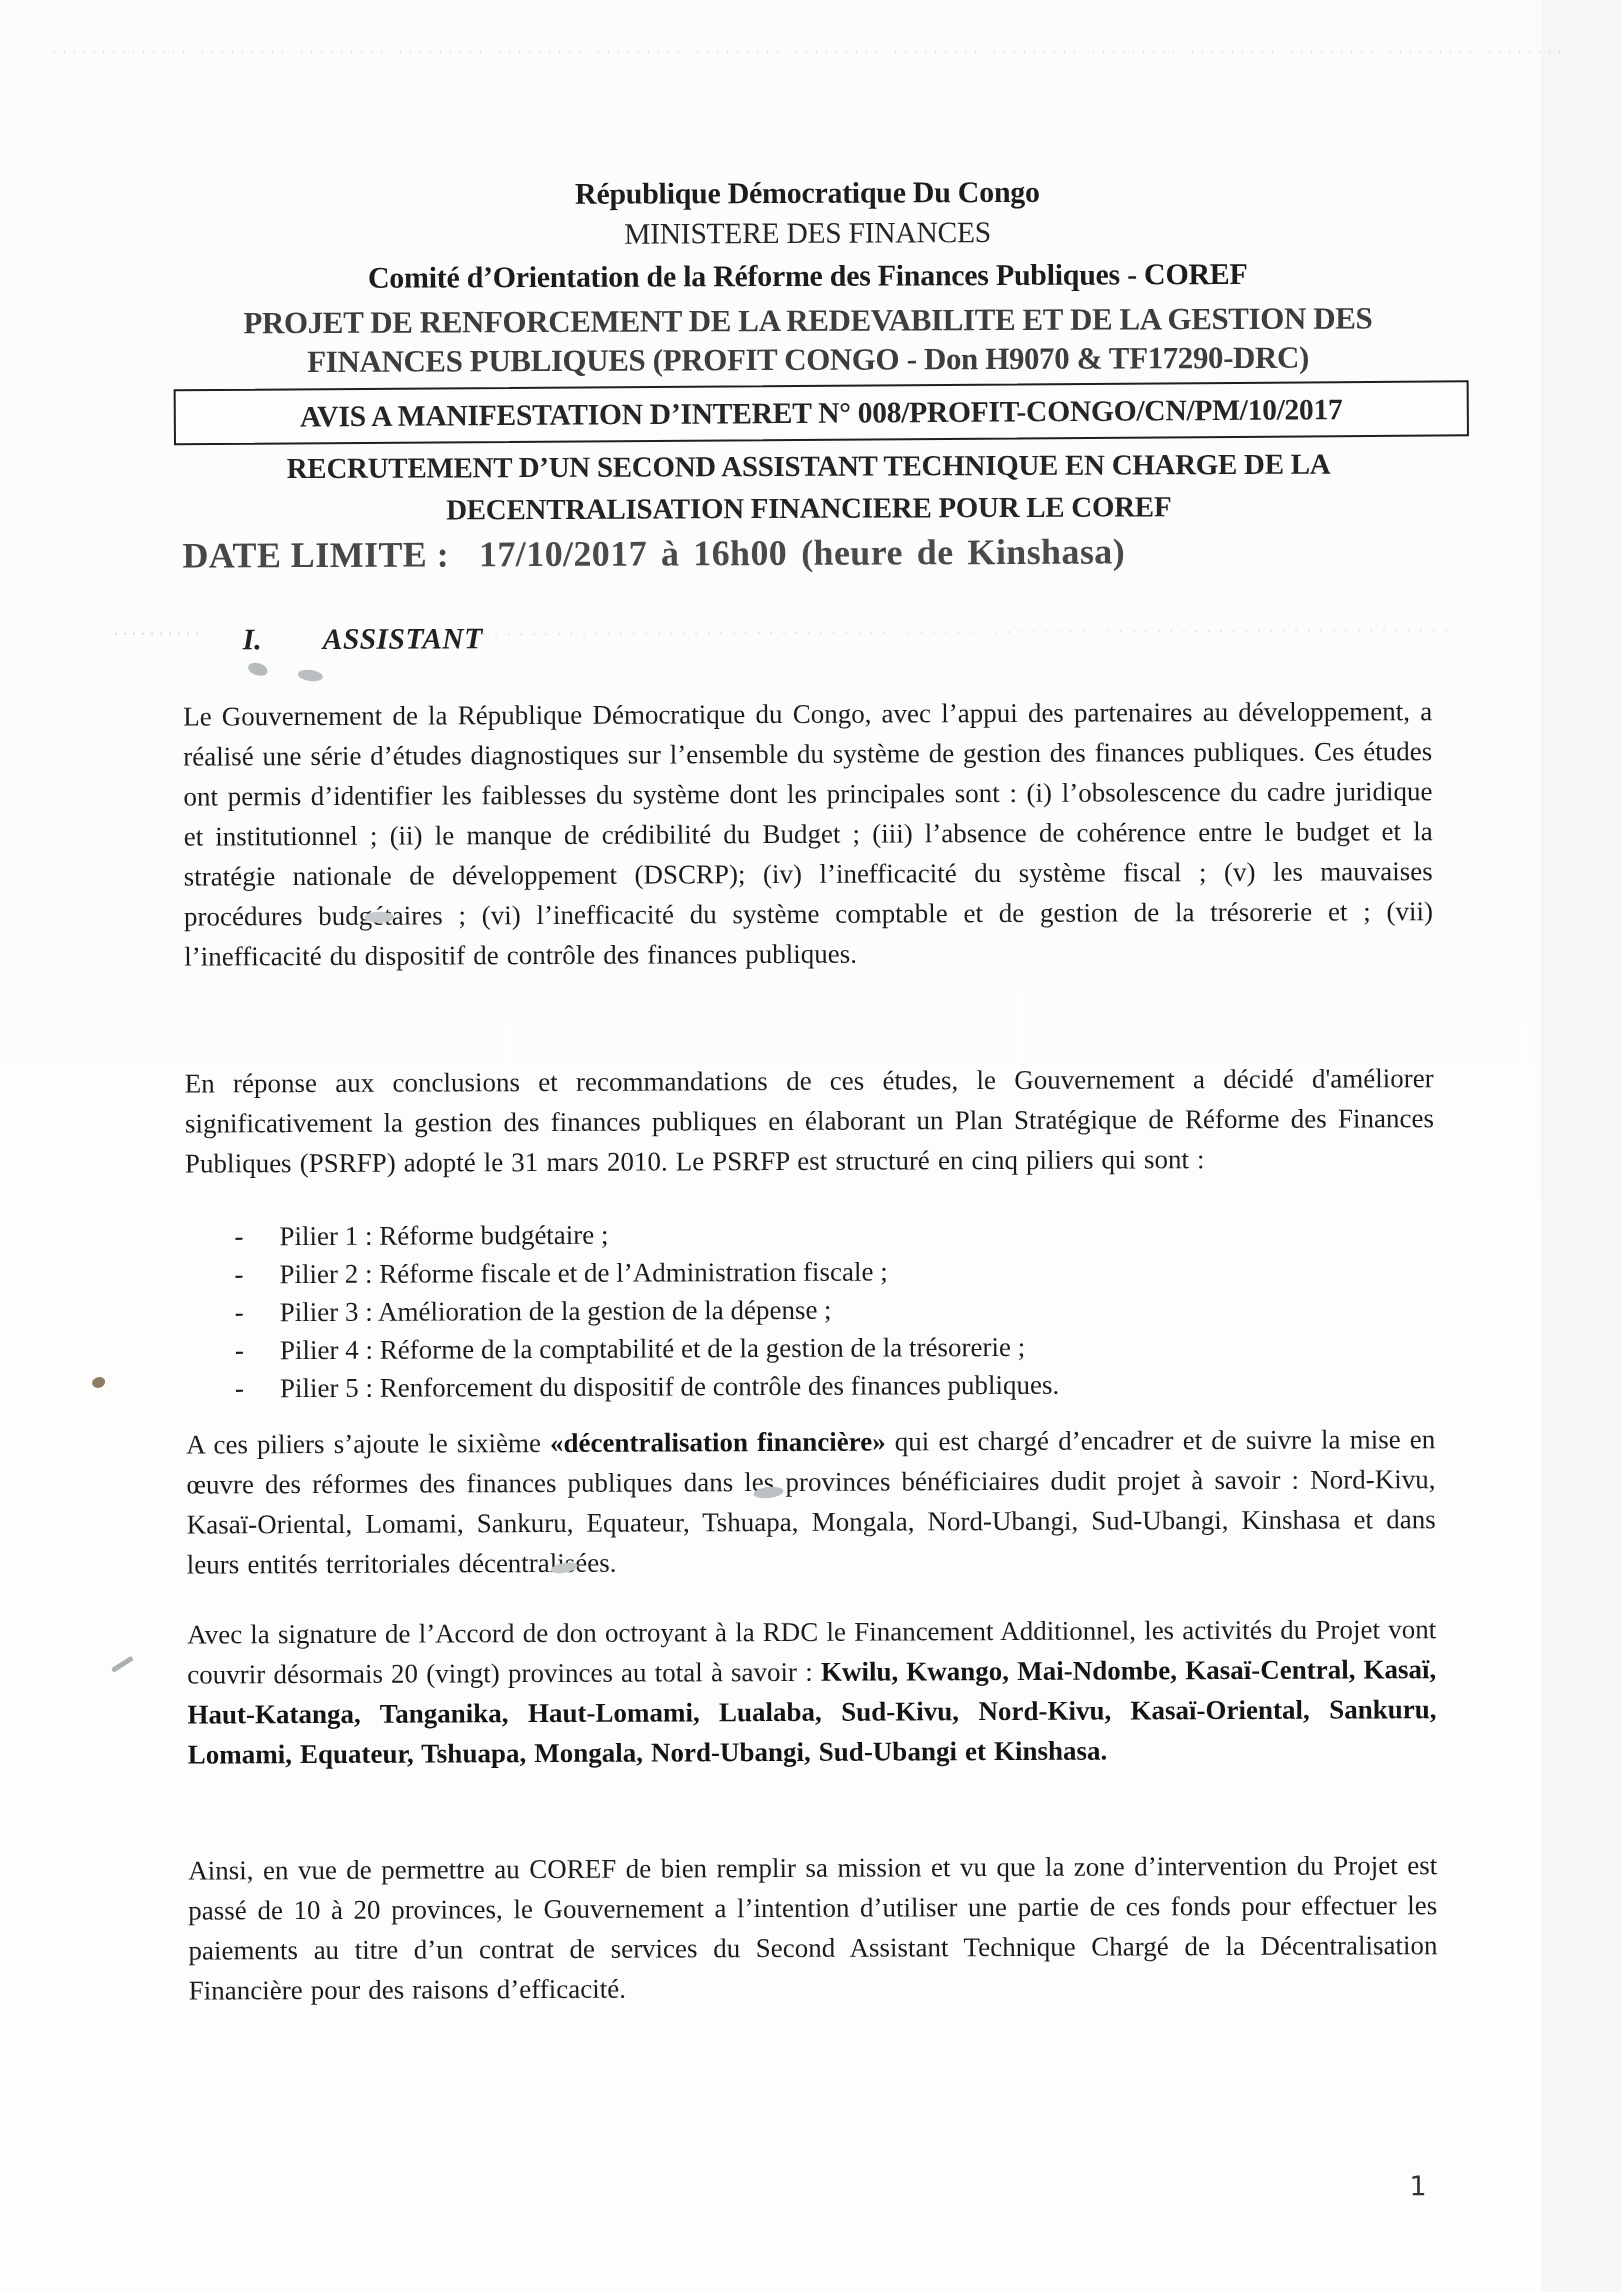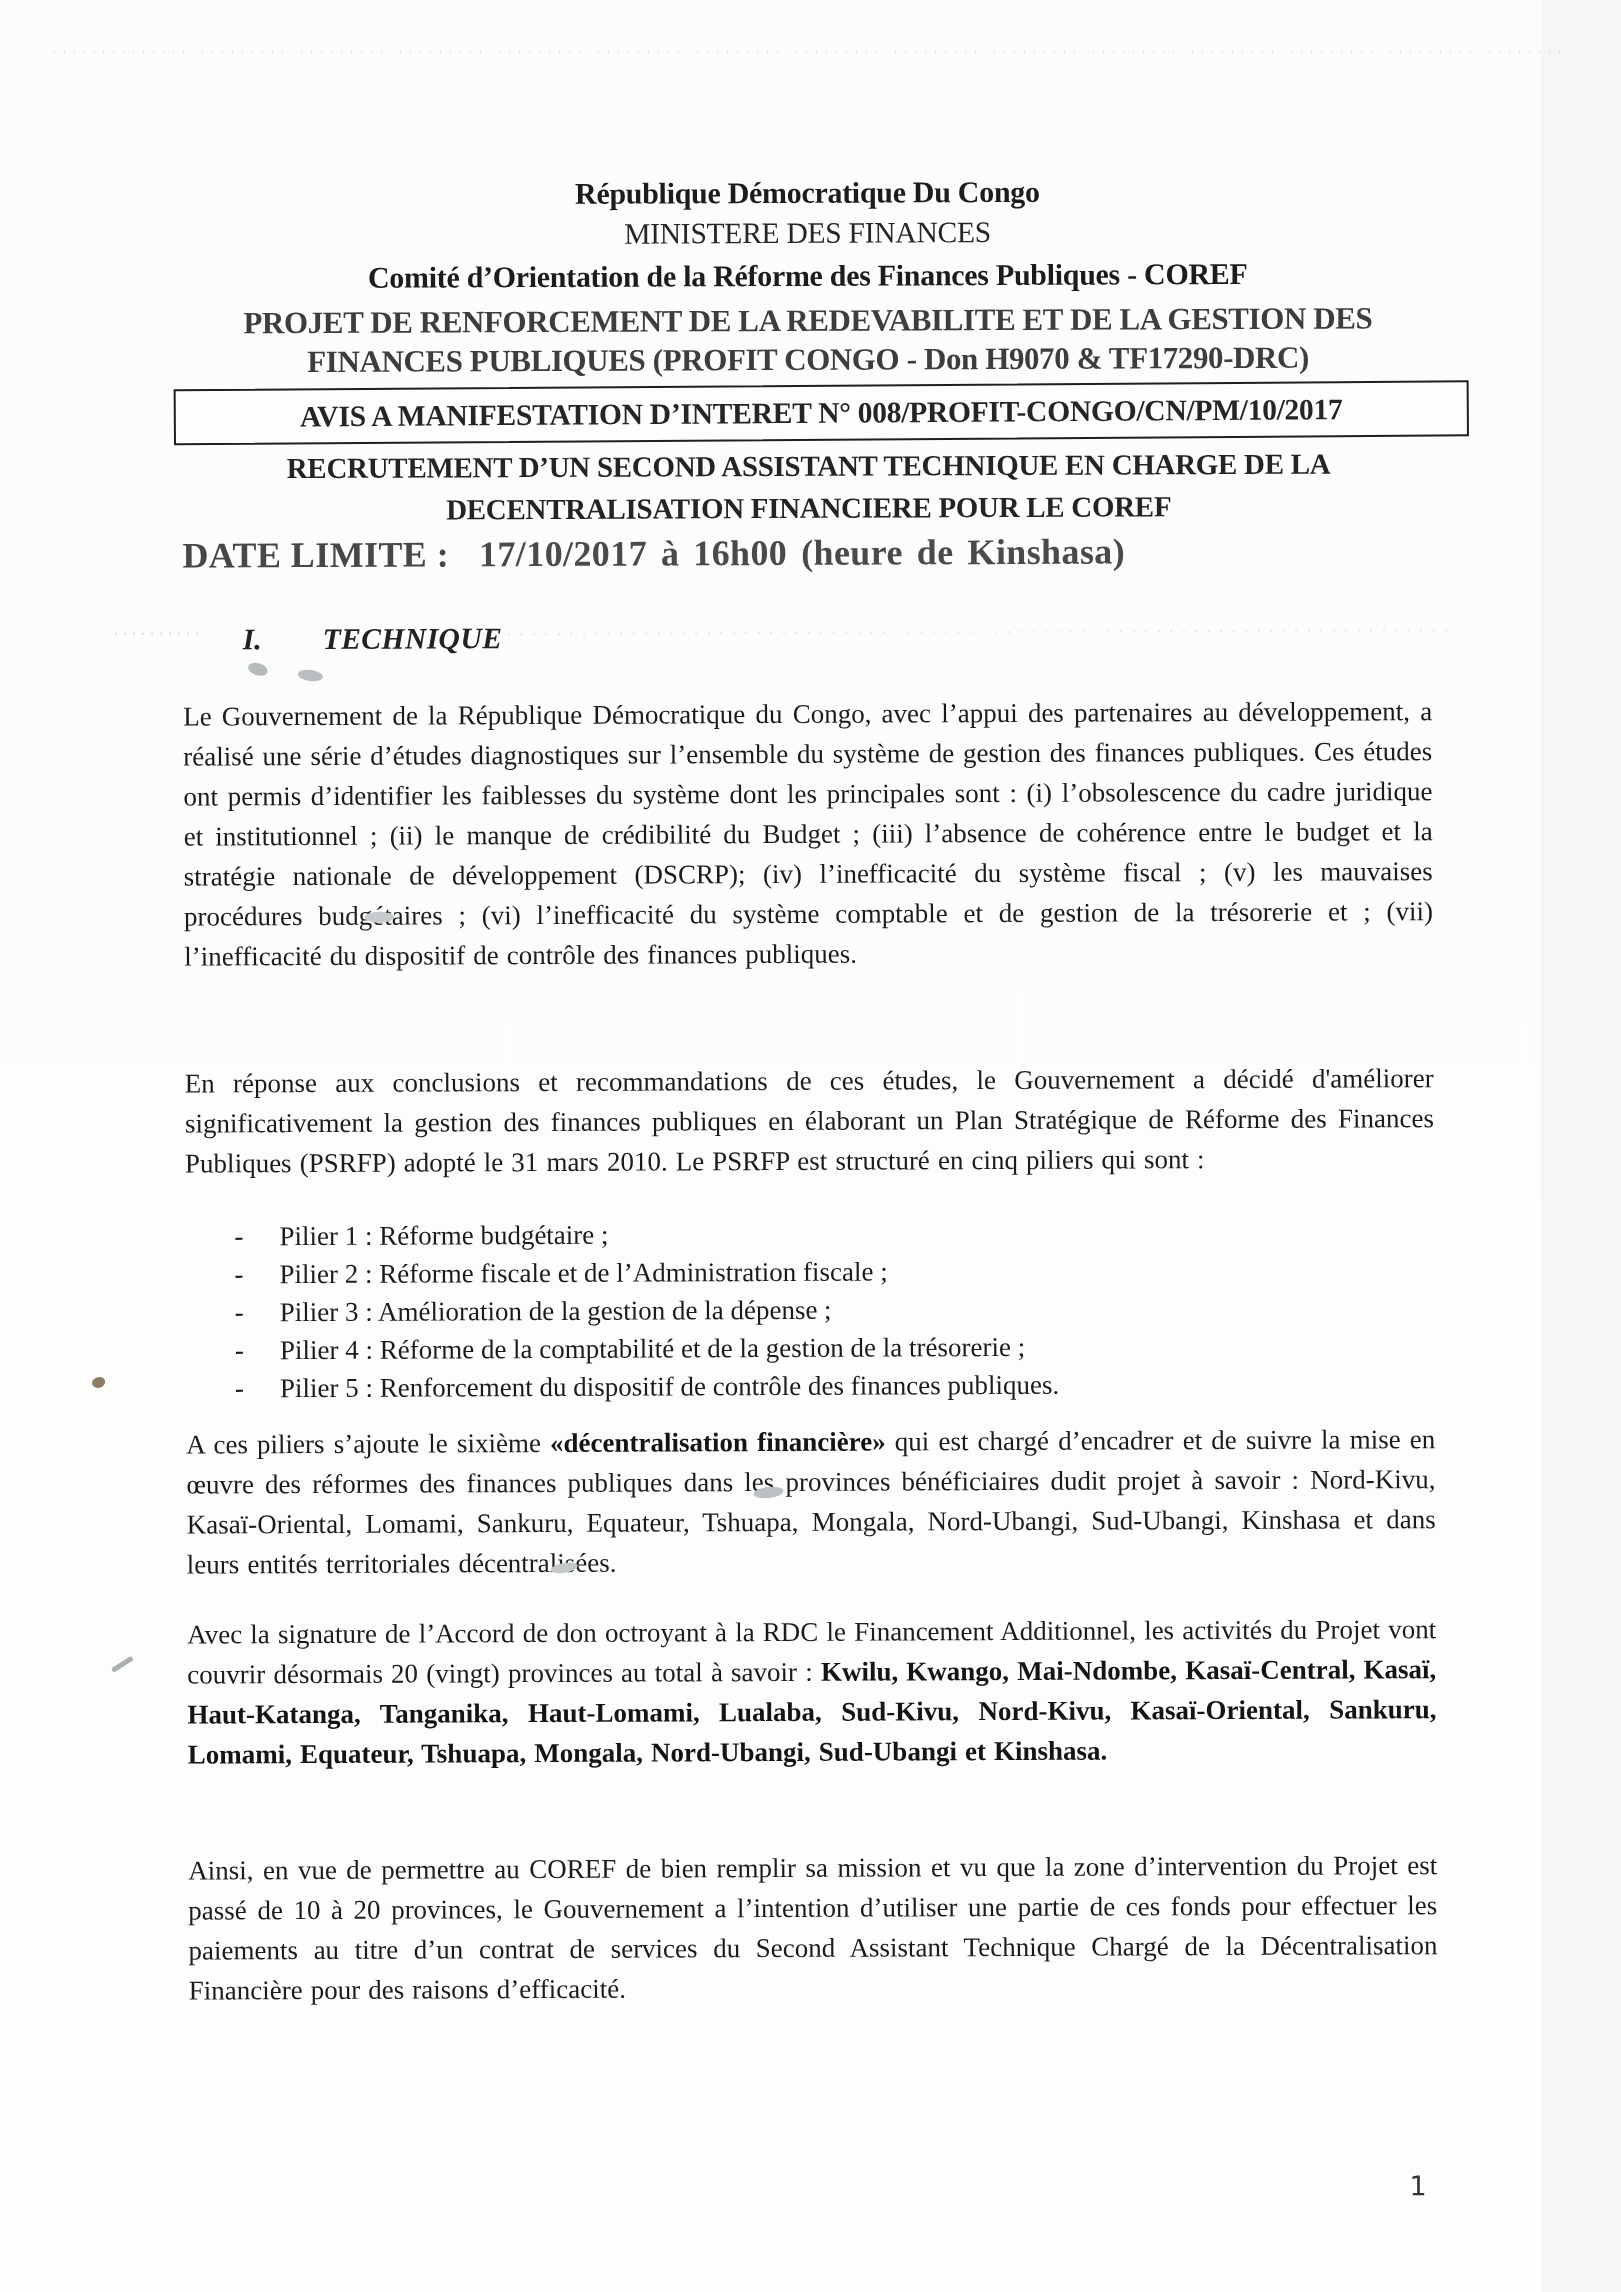--- a/index.html
+++ b/index.html
@@ -140,21 +140,21 @@
     <div class="center-line t-subject1">RECRUTEMENT D’UN SECOND ASSISTANT TECHNIQUE EN CHARGE DE LA</div>
     <div class="center-line t-subject2">DECENTRALISATION FINANCIERE POUR LE COREF</div>
 
     <div class="deadline">
       <span class="label">DATE LIMITE :</span><span class="value">17/10/2017  à 16h00 (heure de Kinshasa)</span>
     </div>
 
     <div class="artifact dotline-heading"></div>
     <div class="artifact dotline-heading-left"></div>
     <div class="section-heading">
-      <span class="sec-numeral">I.</span><span class="sec-title">TECHNIQUE</span>
+      <span class="sec-numeral">I.</span><span class="sec-title">ASSISTANT</span>
     </div>
     <div class="artifact blob blob-a"></div>
     <div class="artifact blob blob-b"></div>
 
     <div class="para p1">Le Gouvernement de la République Démocratique du Congo,  avec l’appui des partenaires au développement, a réalisé une série d’études diagnostiques sur l’ensemble du système de gestion des finances publiques.  Ces études ont permis d’identifier les faiblesses du système dont les principales sont : (i) l’obsolescence du cadre juridique et institutionnel ; (ii) le manque de crédibilité du Budget ; (iii) l’absence de cohérence entre le budget et la stratégie nationale de développement (DSCRP); (iv) l’inefficacité du système fiscal ; (v) les mauvaises procédures budgétaires ; (vi) l’inefficacité du système comptable et de gestion de la trésorerie et ; (vii) l’inefficacité du dispositif de contrôle des finances publiques.</div>
     <div class="artifact blob blob-c"></div>
 
     <div class="para p2">En réponse aux conclusions et recommandations de ces études, le Gouvernement a décidé d'améliorer significativement la gestion des finances publiques en élaborant un Plan Stratégique de Réforme des Finances Publiques (PSRFP) adopté le 31 mars 2010. Le PSRFP est structuré en cinq piliers qui sont :</div>
 
     <div class="piliers">

